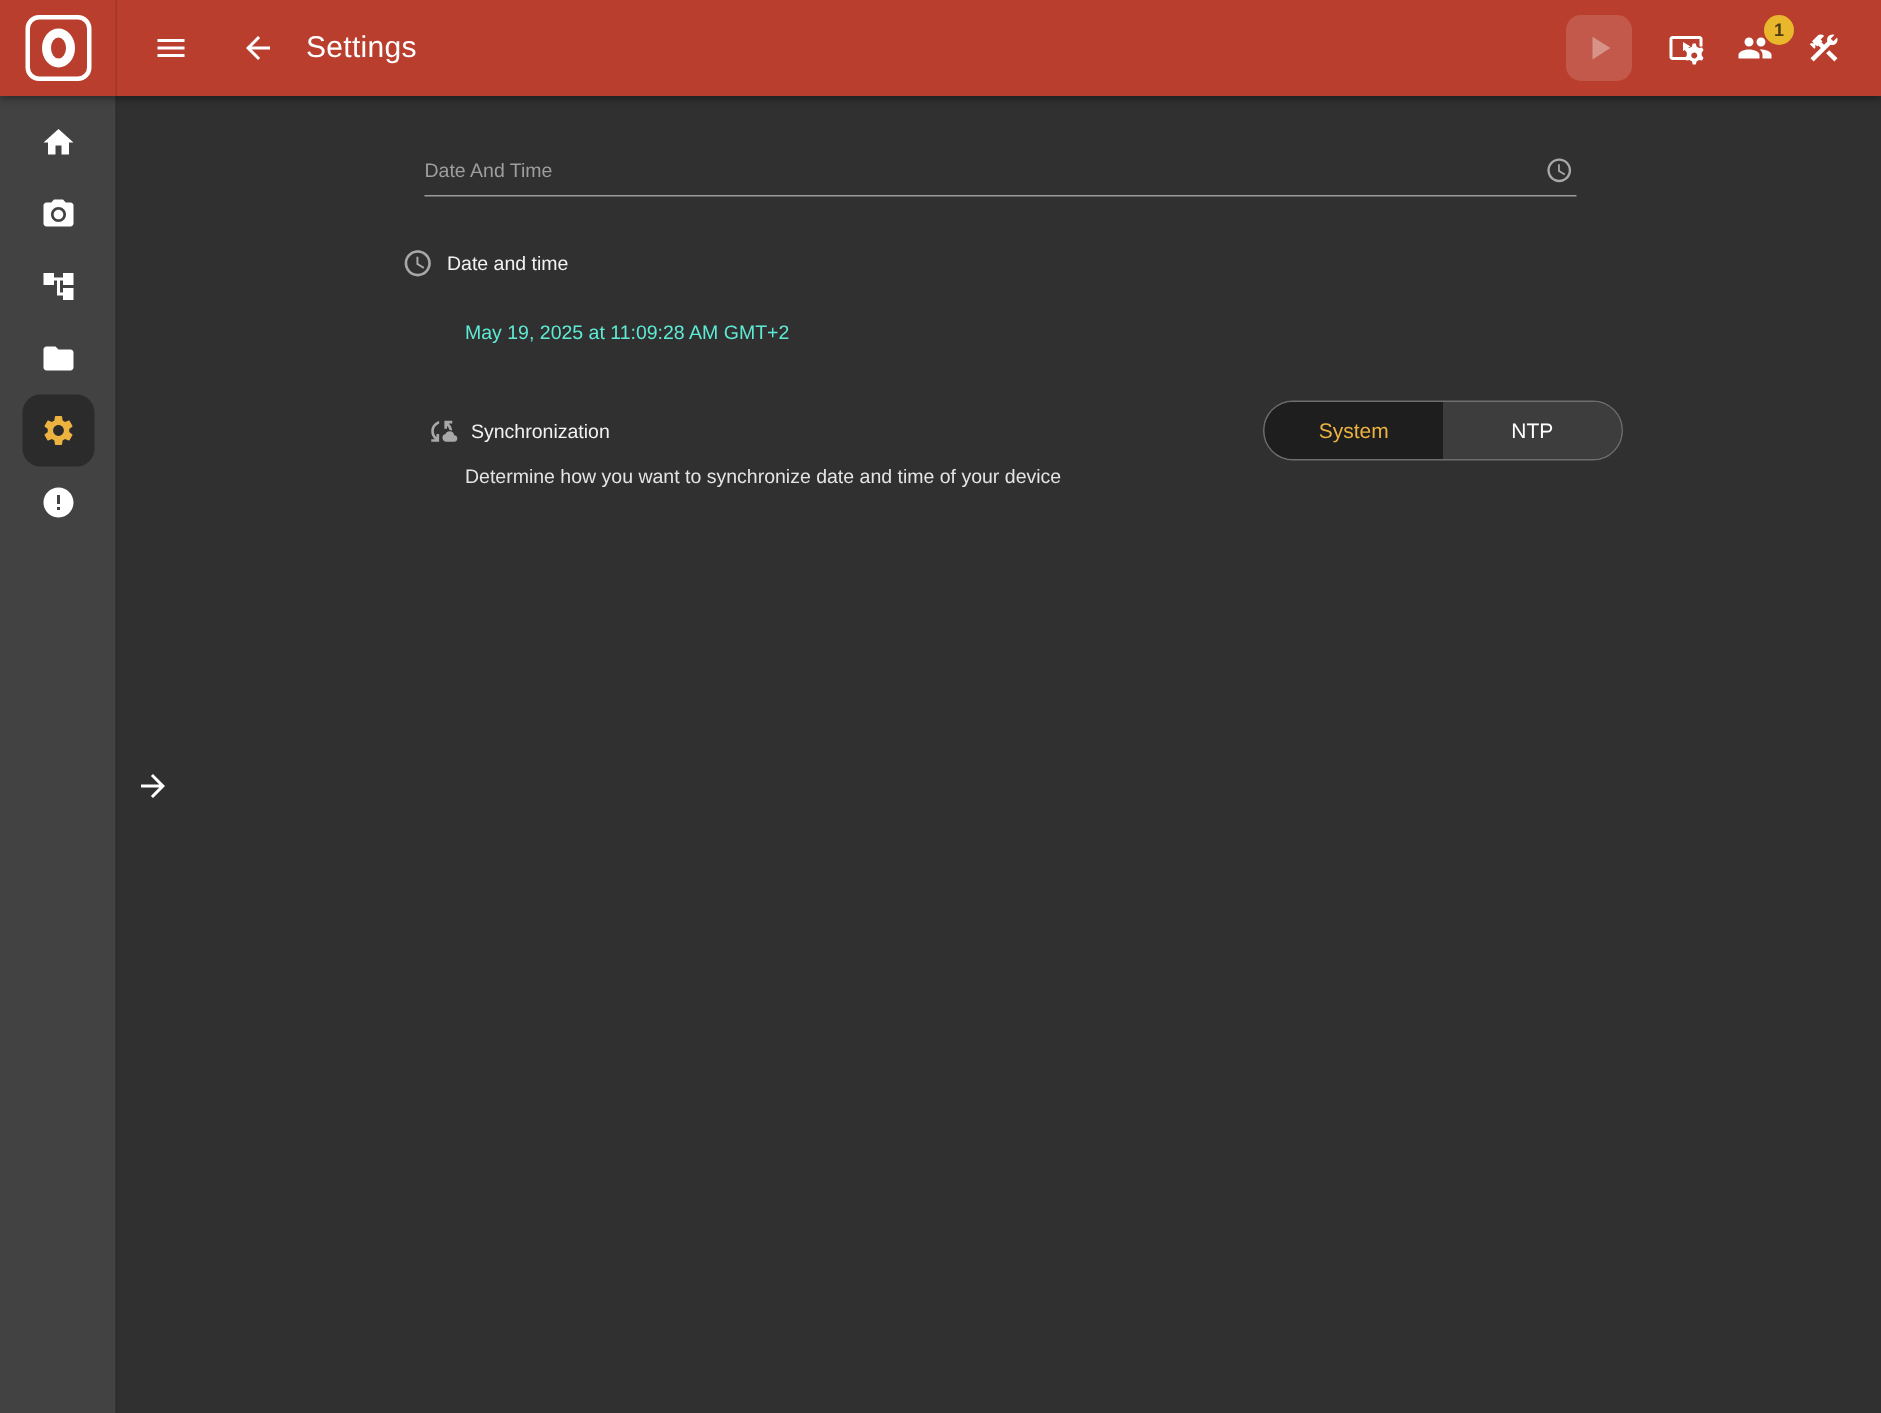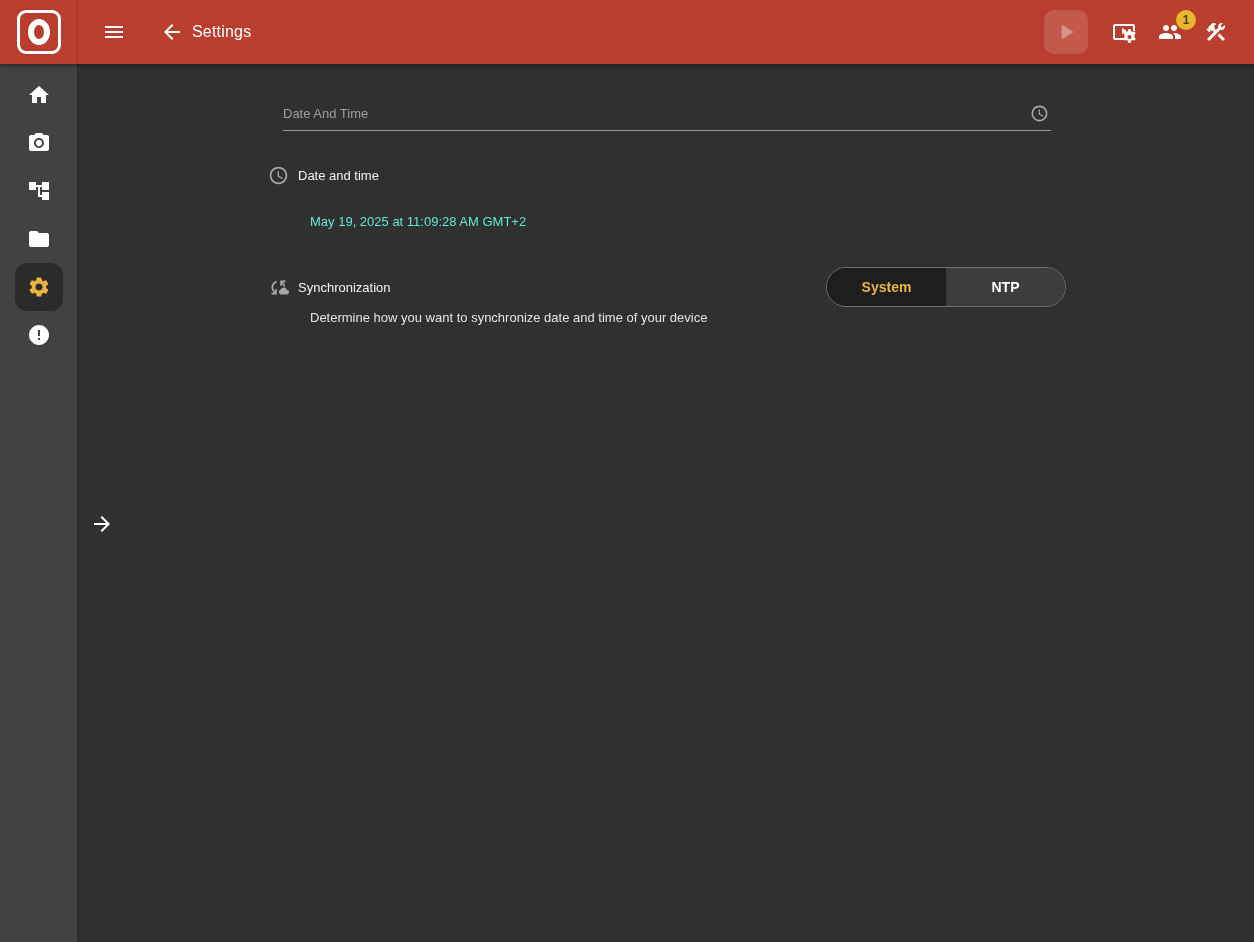--- a/index.html
+++ b/index.html
@@ -36,21 +36,21 @@
   }
   .iconbtn{
     background:none;border:none;cursor:pointer;
     display:flex;align-items:center;justify-content:center;
     width:40px;height:40px;border-radius:50%;position:relative;
   }
   .iconbtn svg{width:24px;height:24px;fill:#fff;}
   .topbar .menu-btn{margin-left:16px;}
   .topbar .back-btn{margin-left:18px;}
   .topbar-title{
-    color:#fff;font-size:16px;font-weight:500;margin-left:0;letter-spacing:.2px;
+    color:#fff;font-size:20px;font-weight:500;margin-left:12px;letter-spacing:.2px;
   }
   .topbar-spacer{flex:1;}
   .play-box{
     width:44px;height:44px;border-radius:10px;background:rgba(255,255,255,.14);
     display:flex;align-items:center;justify-content:center;border:none;margin-right:10px;
   }
   .play-box svg{width:26px;height:26px;fill:rgba(255,255,255,.35);}
   .topbar-right{display:flex;align-items:center;padding-right:18px;}
   .topbar-right .iconbtn{margin-left:6px;}
   .badge{
@@ -97,28 +97,28 @@
   .outline-btn{
     height:44px;border-radius:22px;border:1px solid #8a8a8a;background:transparent;
     color:#fff;font-size:13px;font-weight:500;letter-spacing:.5px;
     display:flex;align-items:center;padding:0 26px 0 22px;cursor:pointer;
     font-family:inherit;
   }
   .outline-btn svg{width:18px;height:18px;fill:#fff;margin-right:12px;}
 
   .timestamp{position:absolute;left:232px;top:150px;color:#5eead4;font-size:13px;line-height:16px;}
 
-  .row2{left:190px;top:203px;width:798px;height:40px;}
+  .row2{left:206px;top:203px;width:798px;height:40px;}
   .toggle{
     height:40px;border-radius:20px;overflow:hidden;display:flex;
     border:1px solid #6e6e6e;
   }
   .toggle-opt{
     border:none;background:#3d3d3d;color:#fff;
-    font-size:14px;font-weight:700;cursor:pointer;
+    font-size:14px;font-weight:400;cursor:pointer;
     width:119px;height:100%;display:flex;align-items:center;justify-content:center;
     font-family:inherit;
   }
   .toggle-opt.active{background:#1e1e1e;color:var(--accent-amber);}
 
   .description{position:absolute;left:232px;top:246px;color:#e4e4e4;font-size:13px;line-height:16px;}
 
   .expand-btn{
     position:absolute;left:8px;top:444px;width:32px;height:32px;
     background:none;border:none;cursor:pointer;

